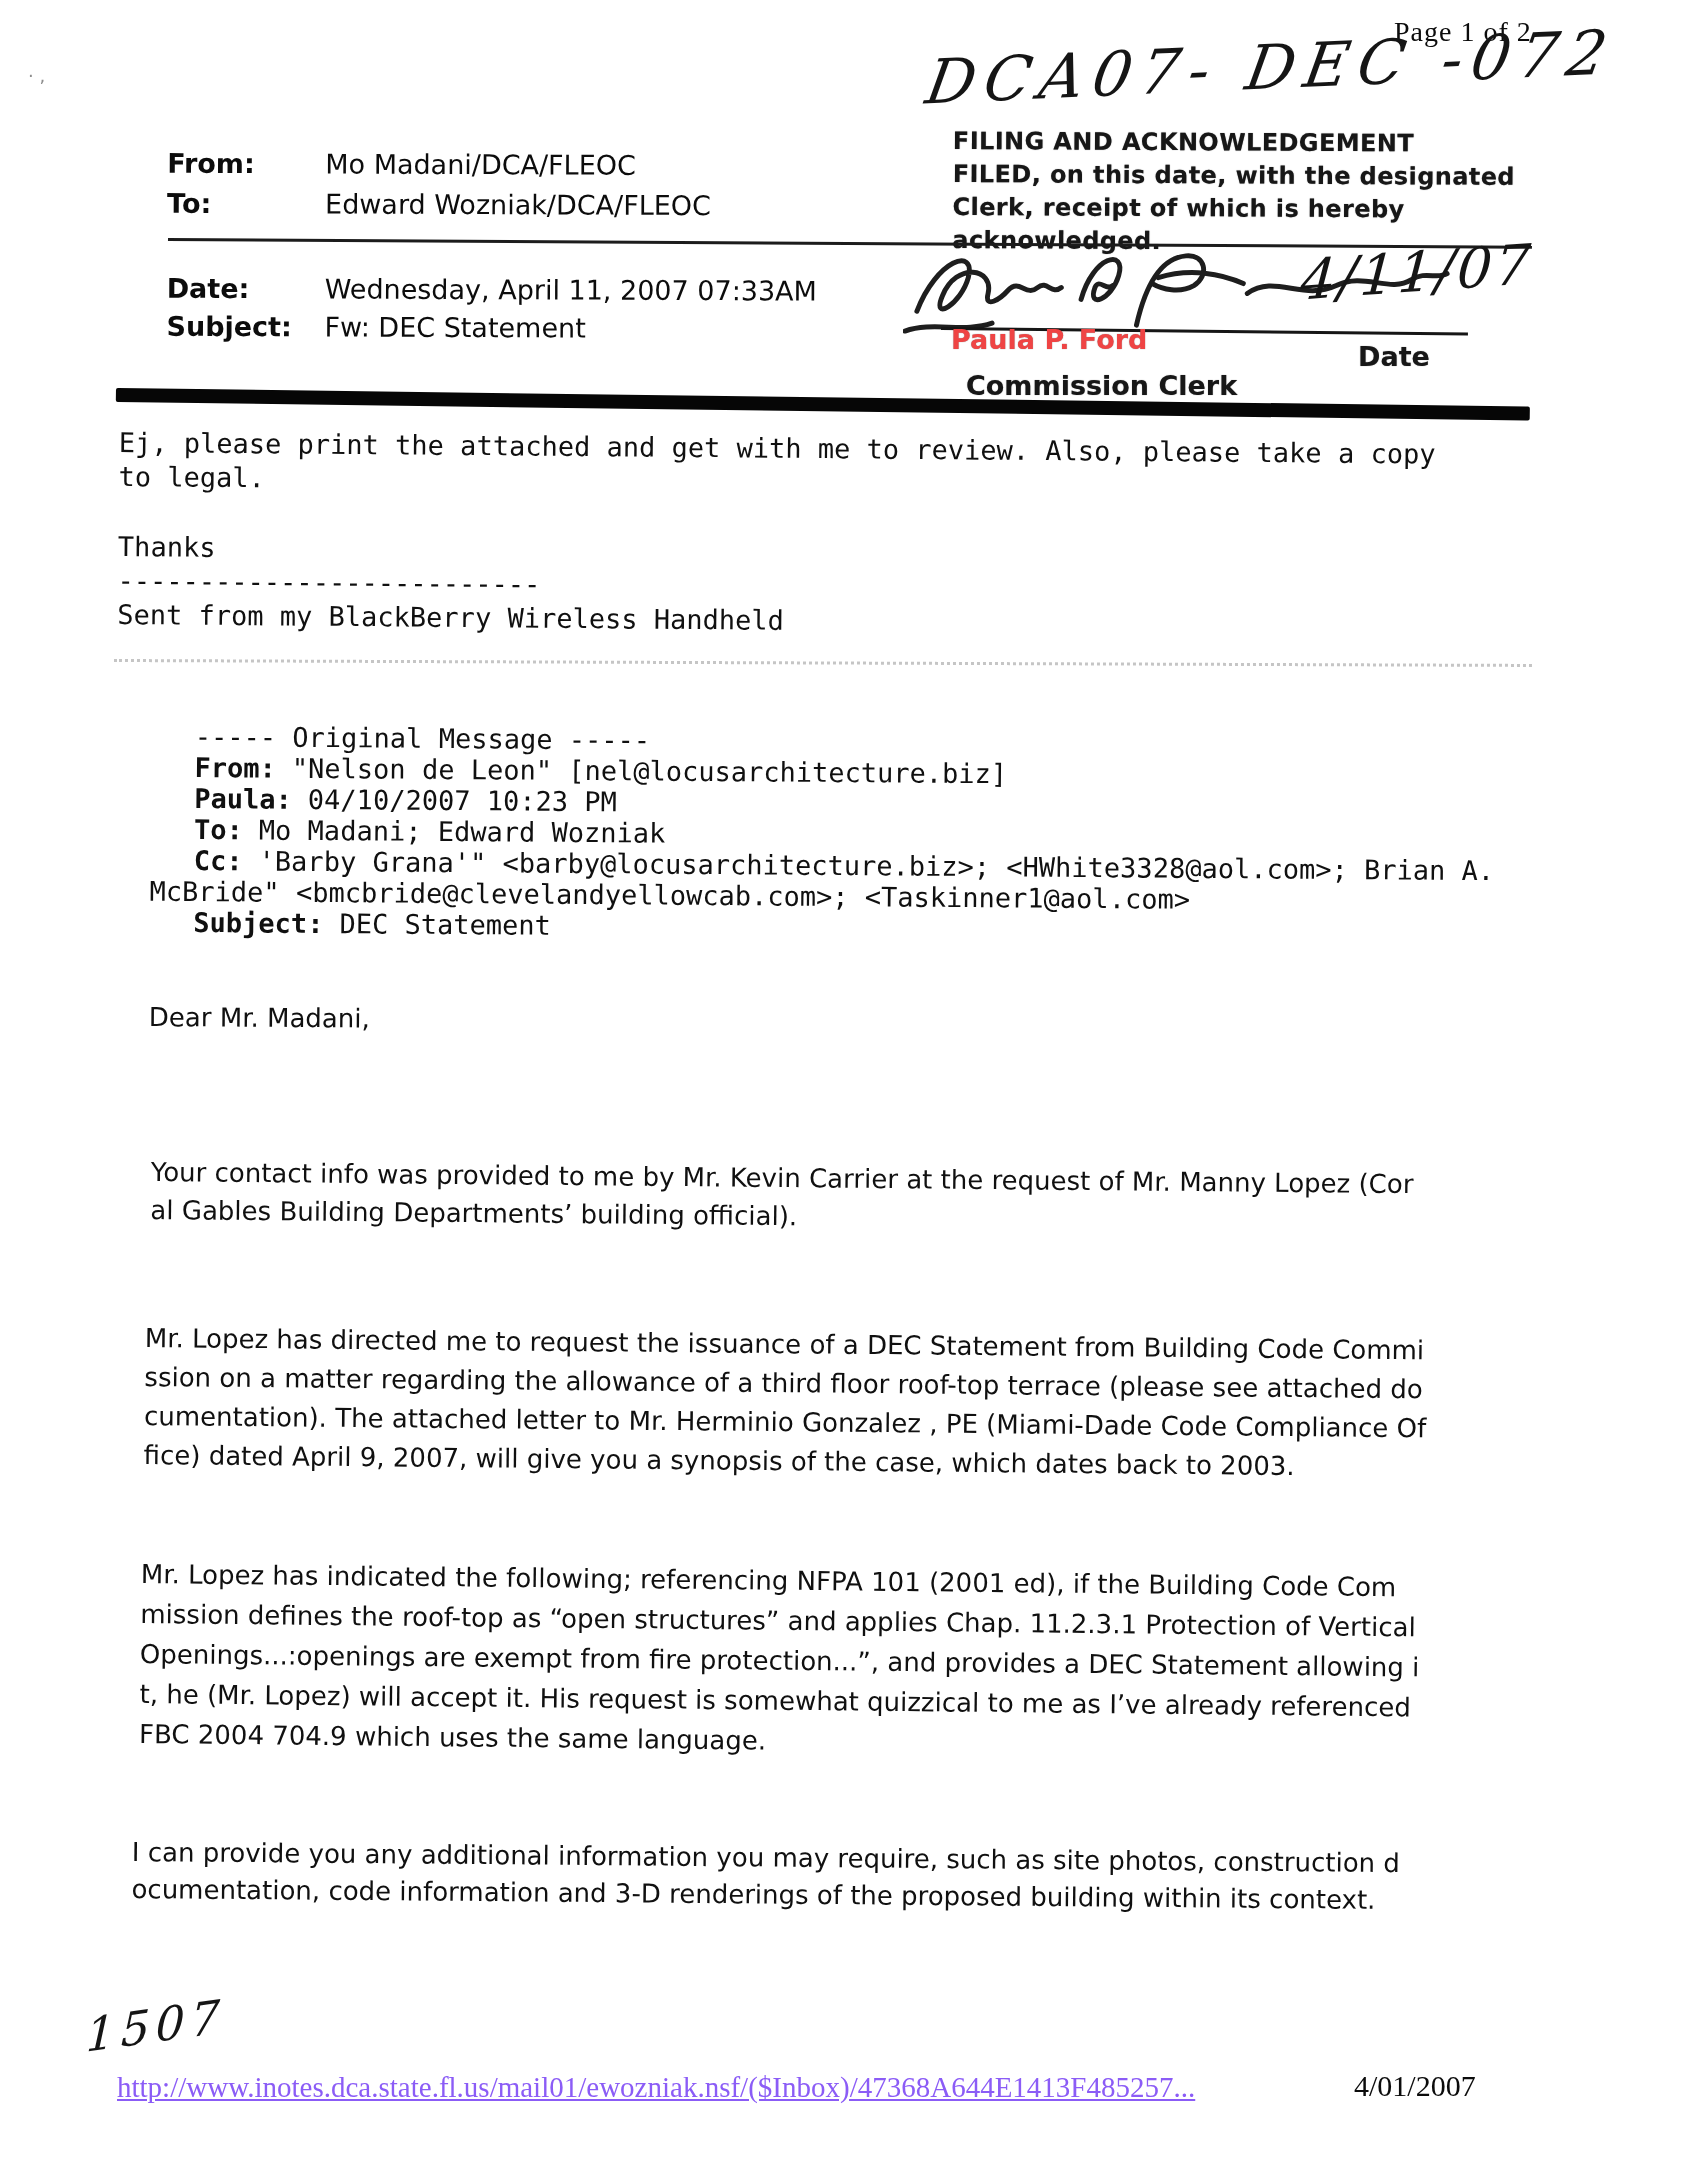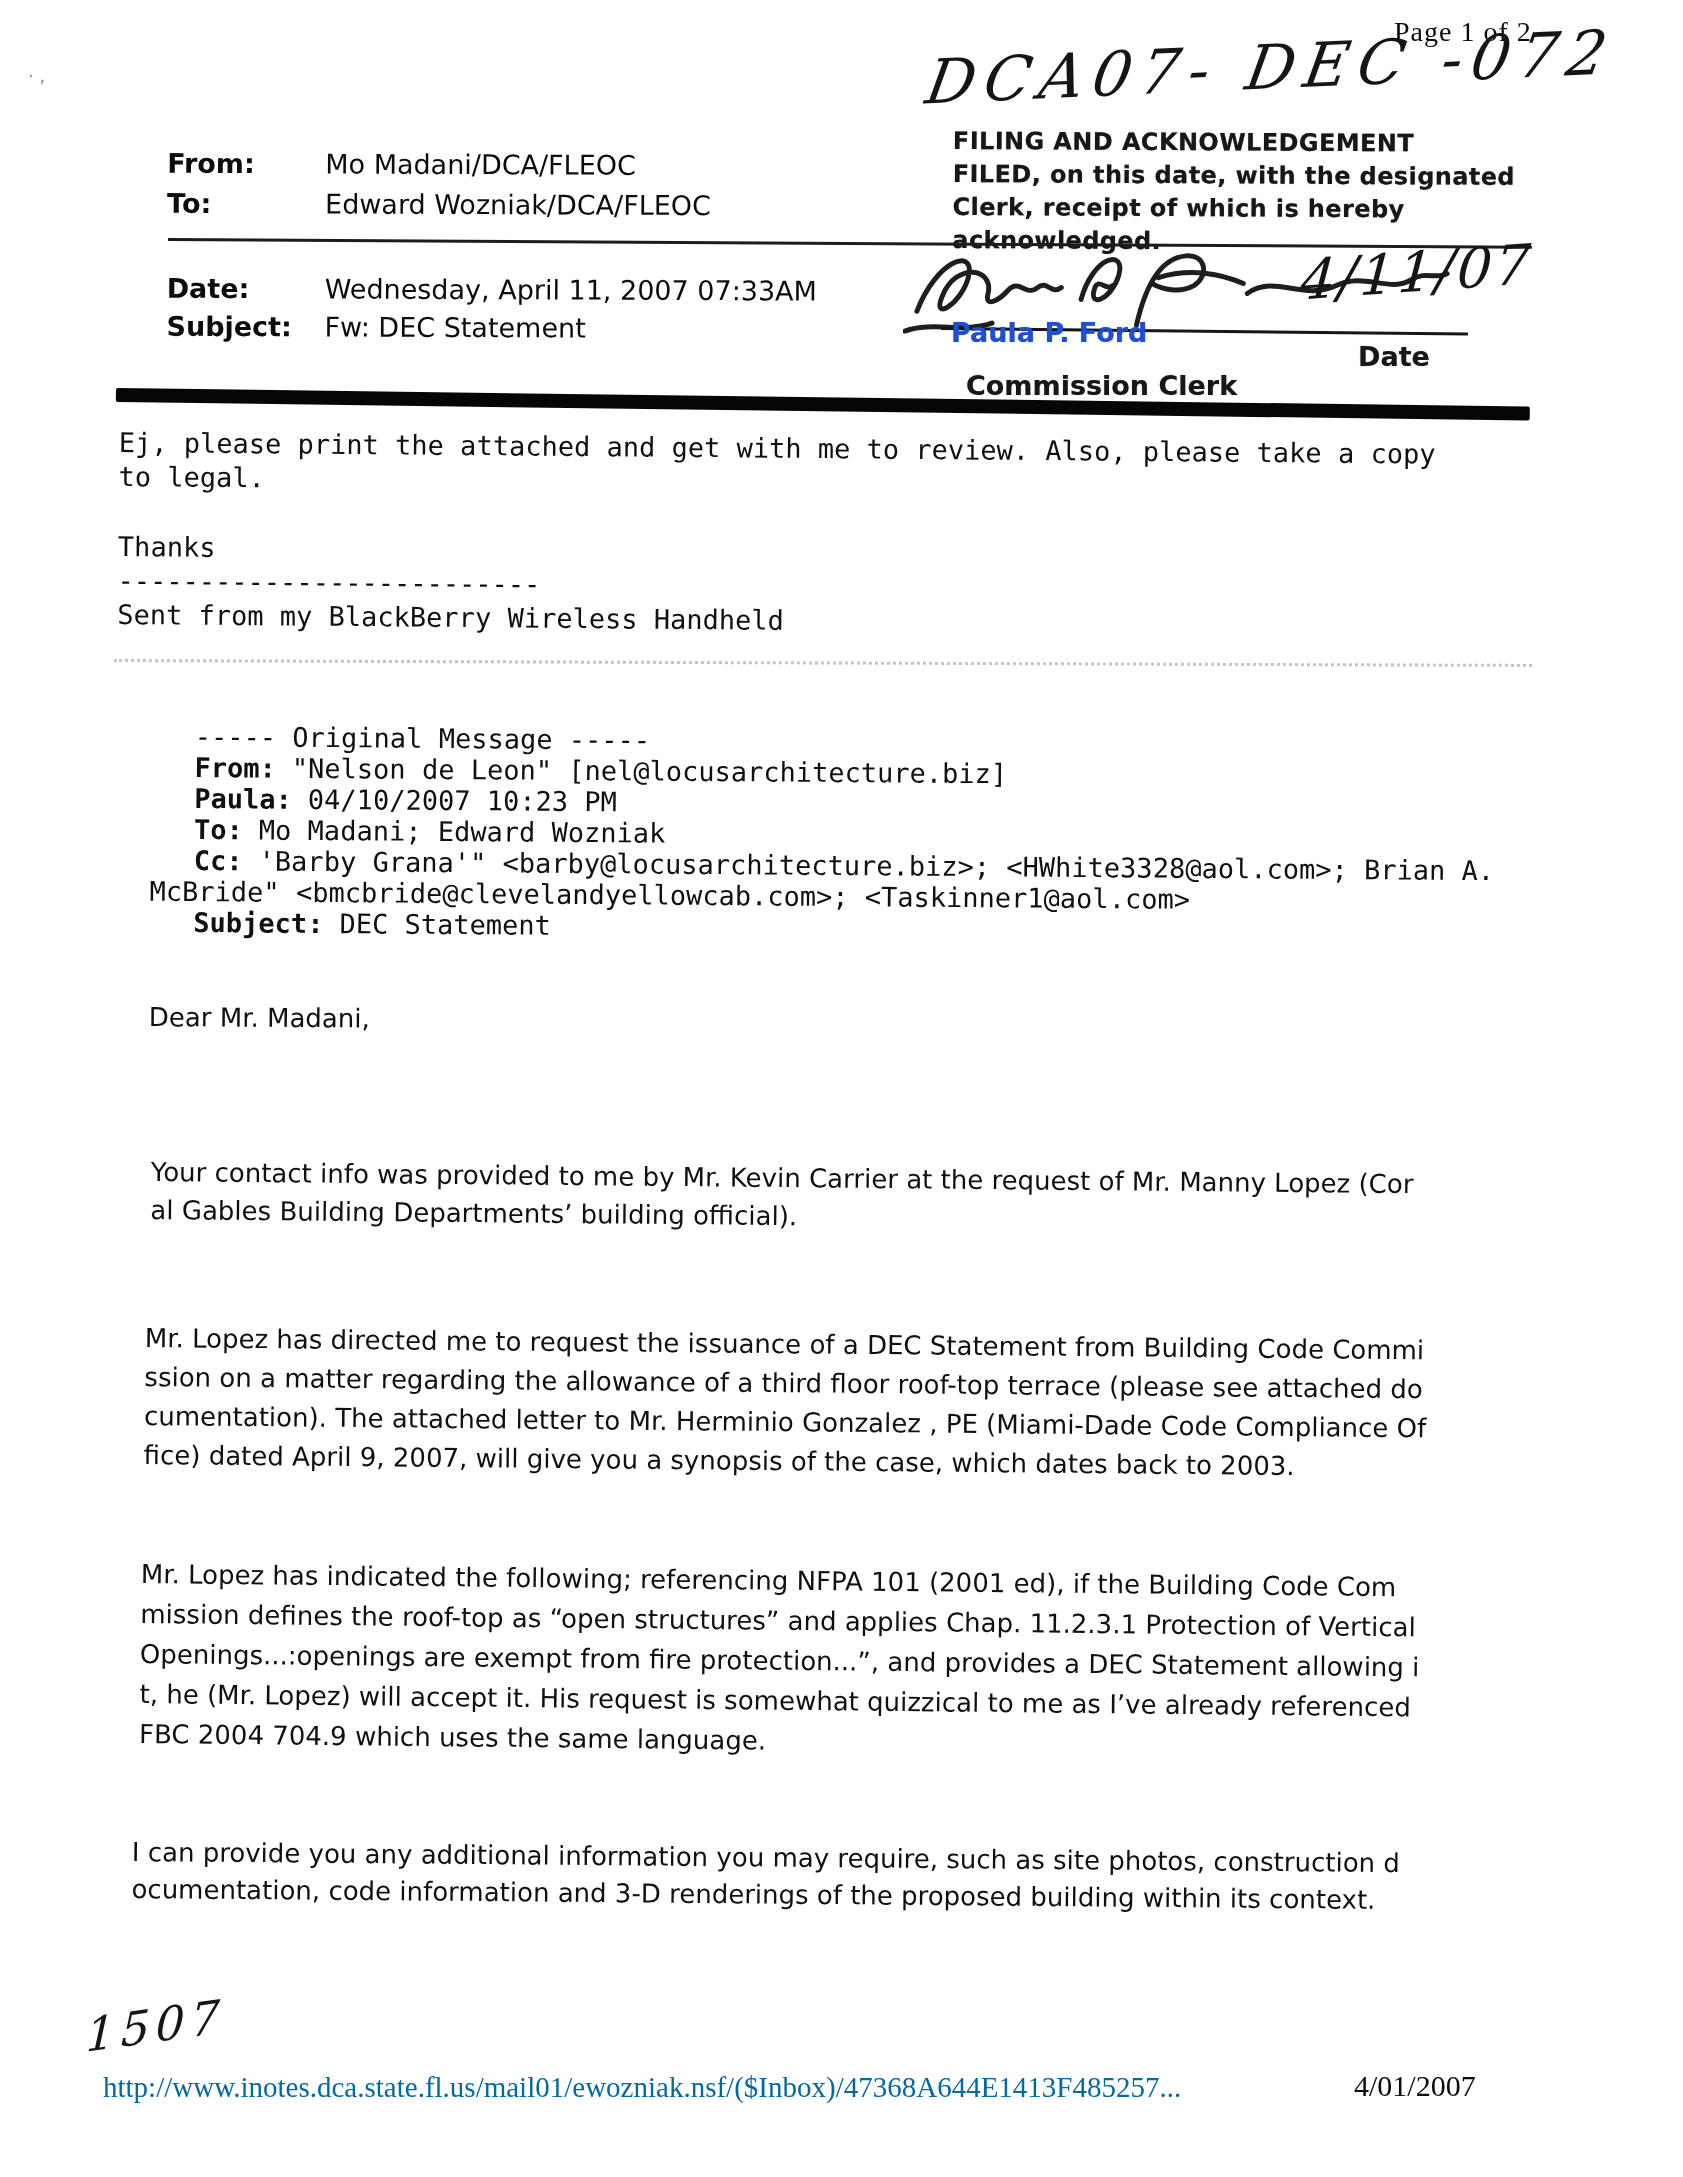--- a/index.html
+++ b/index.html
@@ -11,21 +11,21 @@
   
   .page-num{left:1394px;top:16px;font:400 28px "Liberation Serif",serif;letter-spacing:1px;text-align:center;}
 
   
   .hand{font-family:"DejaVu Serif",serif;font-style:italic;color:#151515;}
   .case-num{left:933px;top:46px;font-size:61px;letter-spacing:9px;transform:rotate(-2.5deg) skewX(-12deg);}
 
   
   .stamp{left:953px;top:125px;font:700 24px/33px "DejaVu Sans",sans-serif;letter-spacing:0.4px;
          color:#171717;transform:rotate(.3deg);text-shadow:0 0 1px rgba(20,20,20,.55);}
-  .stamp-name{left:951px;top:317px;font:700 27px "DejaVu Sans",sans-serif;color:#1d4ed8;text-shadow:0 0 1px rgba(20,20,20,.5);}
+  .stamp-name{left:951px;top:324px;font:700 27px "DejaVu Sans",sans-serif;color:#ef4444;text-shadow:0 0 1px rgba(20,20,20,.5);}
   .stamp-title{left:951px;top:370px;font:700 27px "DejaVu Sans",sans-serif;color:#171717;text-shadow:0 0 1px rgba(20,20,20,.5);margin-left:15px;}
   .stamp-datelabel{left:1358px;top:341px;font:700 27px "DejaVu Sans",sans-serif;color:#171717;text-shadow:0 0 1px rgba(20,20,20,.5);}
   .sig-date{left:1303px;top:248px;font-size:55px;letter-spacing:3px;transform:rotate(-4deg) skewX(-8deg);}
   .sig-underline{left:941px;top:327px;width:527px;height:3px;background:#161616;transform:rotate(.6deg);}
 
   
   .hdr{left:0;top:0;width:100%;transform:rotate(.25deg);}
   .hdr-row{position:absolute;white-space:nowrap;}
   .hdr-label{display:inline-block;width:158px;font:700 27px "DejaVu Sans",sans-serif;}
   .hdr-value{font:400 27px "DejaVu Sans",sans-serif;}
@@ -48,21 +48,21 @@
   
   .para{font:400 26px "DejaVu Sans",sans-serif;color:#101010;}
   .greet{left:149px;top:1002px;transform:rotate(.4deg);}
   .p1{left:151px;top:1153px;line-height:38px;transform:rotate(.55deg);}
   .p2{left:145px;top:1319px;line-height:39px;transform:rotate(.55deg);}
   .p3{left:141px;top:1554px;line-height:40px;transform:rotate(.6deg);}
   .p4{left:132px;top:1834px;line-height:37px;transform:rotate(.5deg);}
 
   
   .bottom-num{left:87px;top:2008px;font-size:46px;letter-spacing:6px;transform:rotate(-8deg) skewX(-10deg);}
-  .footer{left:103px;top:2071px;font:400 29px "Liberation Serif",serif;color:#0369a1;white-space:nowrap;}
+  .footer{left:117px;top:2071px;font:400 29px "Liberation Serif",serif;color:#8b5cf6;white-space:nowrap;text-decoration:underline;}
   .footer-date{left:1354px;top:2069px;font:400 30px "Liberation Serif",serif;color:#0b0b0b;}
 
   .artifact{left:28px;top:65px;font:18px "DejaVu Sans",sans-serif;color:#8d8d8d;}
 
   .sig-svg{left:903px;top:234px;}
 </style>
 </head>
 <body>
 
 <div class="page">

